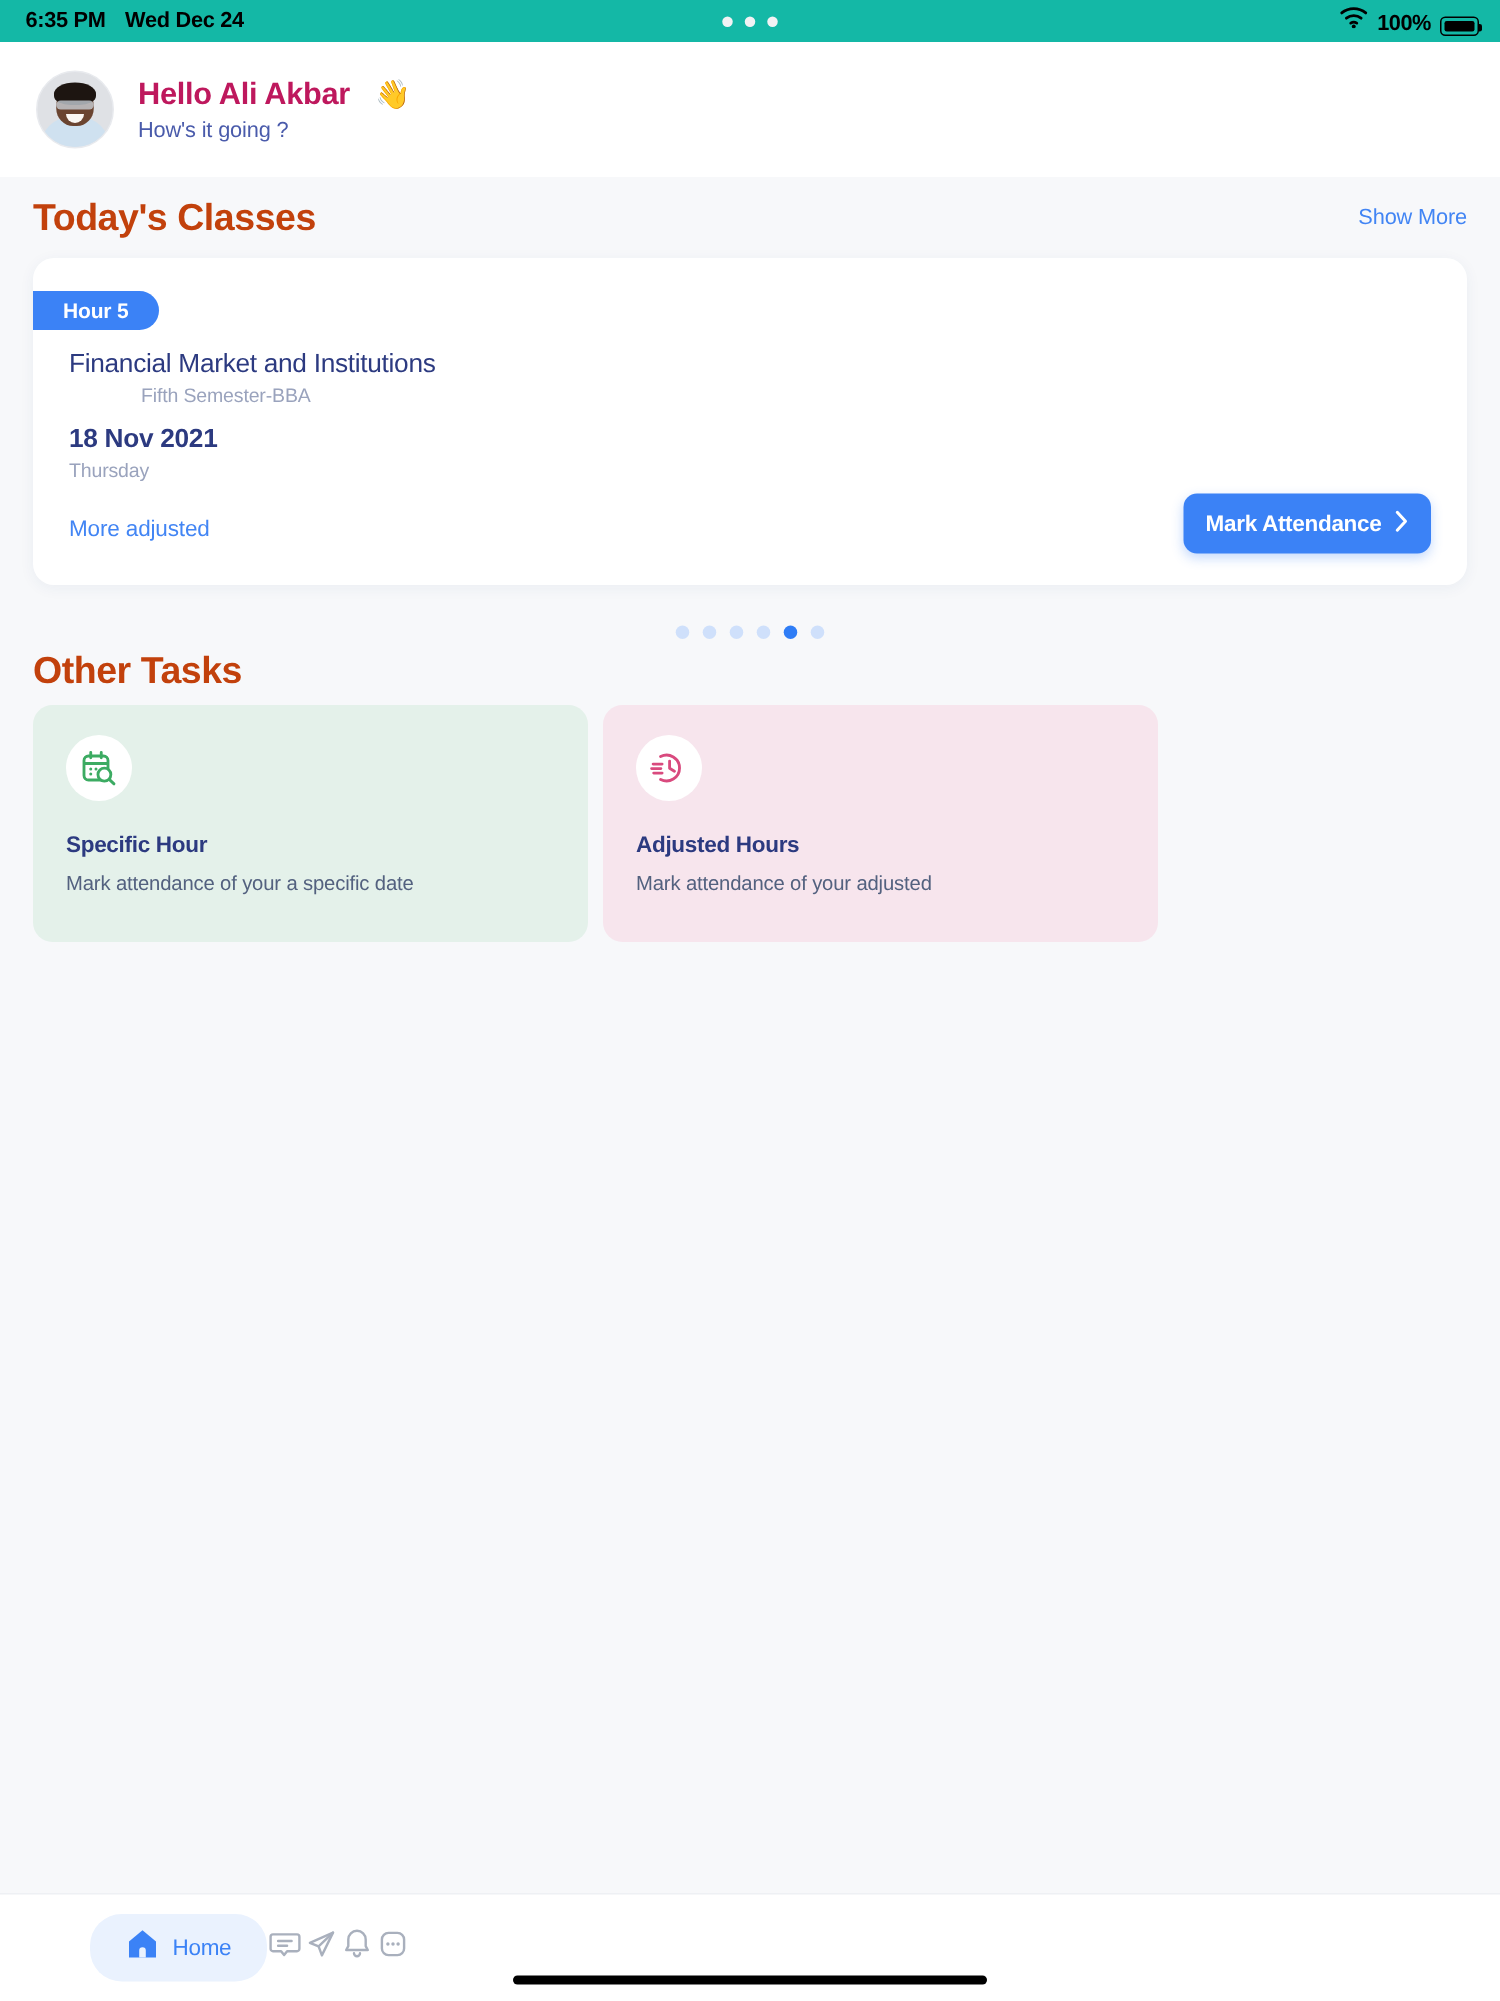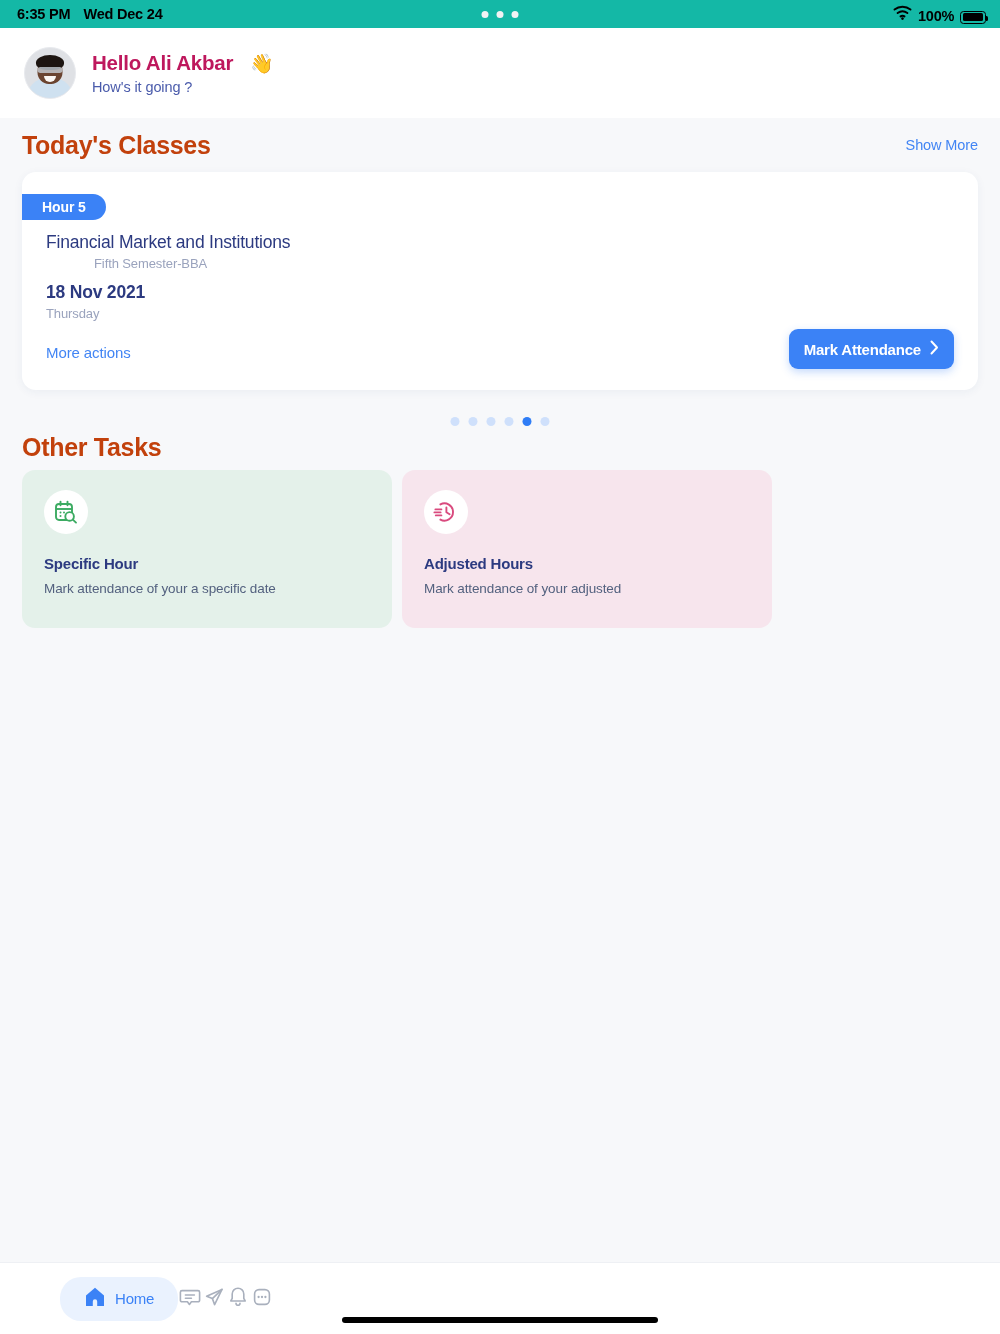--- a/index.html
+++ b/index.html
@@ -201,21 +201,21 @@
     <span class="sec-title">Today's Classes</span>
     <span class="sec-link">Show More</span>
   </div>
 
   <div class="class-card">
     <div class="hour-badge">Hour 5</div>
     <div class="cc-title">Financial Market and Institutions</div>
     <div class="cc-sub">Fifth Semester-BBA</div>
     <div class="cc-date">18 Nov 2021</div>
     <div class="cc-day">Thursday</div>
-    <div class="cc-more">More actions</div>
+    <div class="cc-more">More adjusted</div>
     <button class="cc-btn">
       <span>Mark Attendance</span>
       <span>
         <svg width="9" height="15" viewBox="0 0 9 15">
             <path d="M1.5 1.5 L7 7.5 L1.5 13.5" stroke="#fff" stroke-width="2" fill="none" stroke-linecap="round" stroke-linejoin="round"></path>
           </svg>
       </span>
     </button>
   </div>
 

